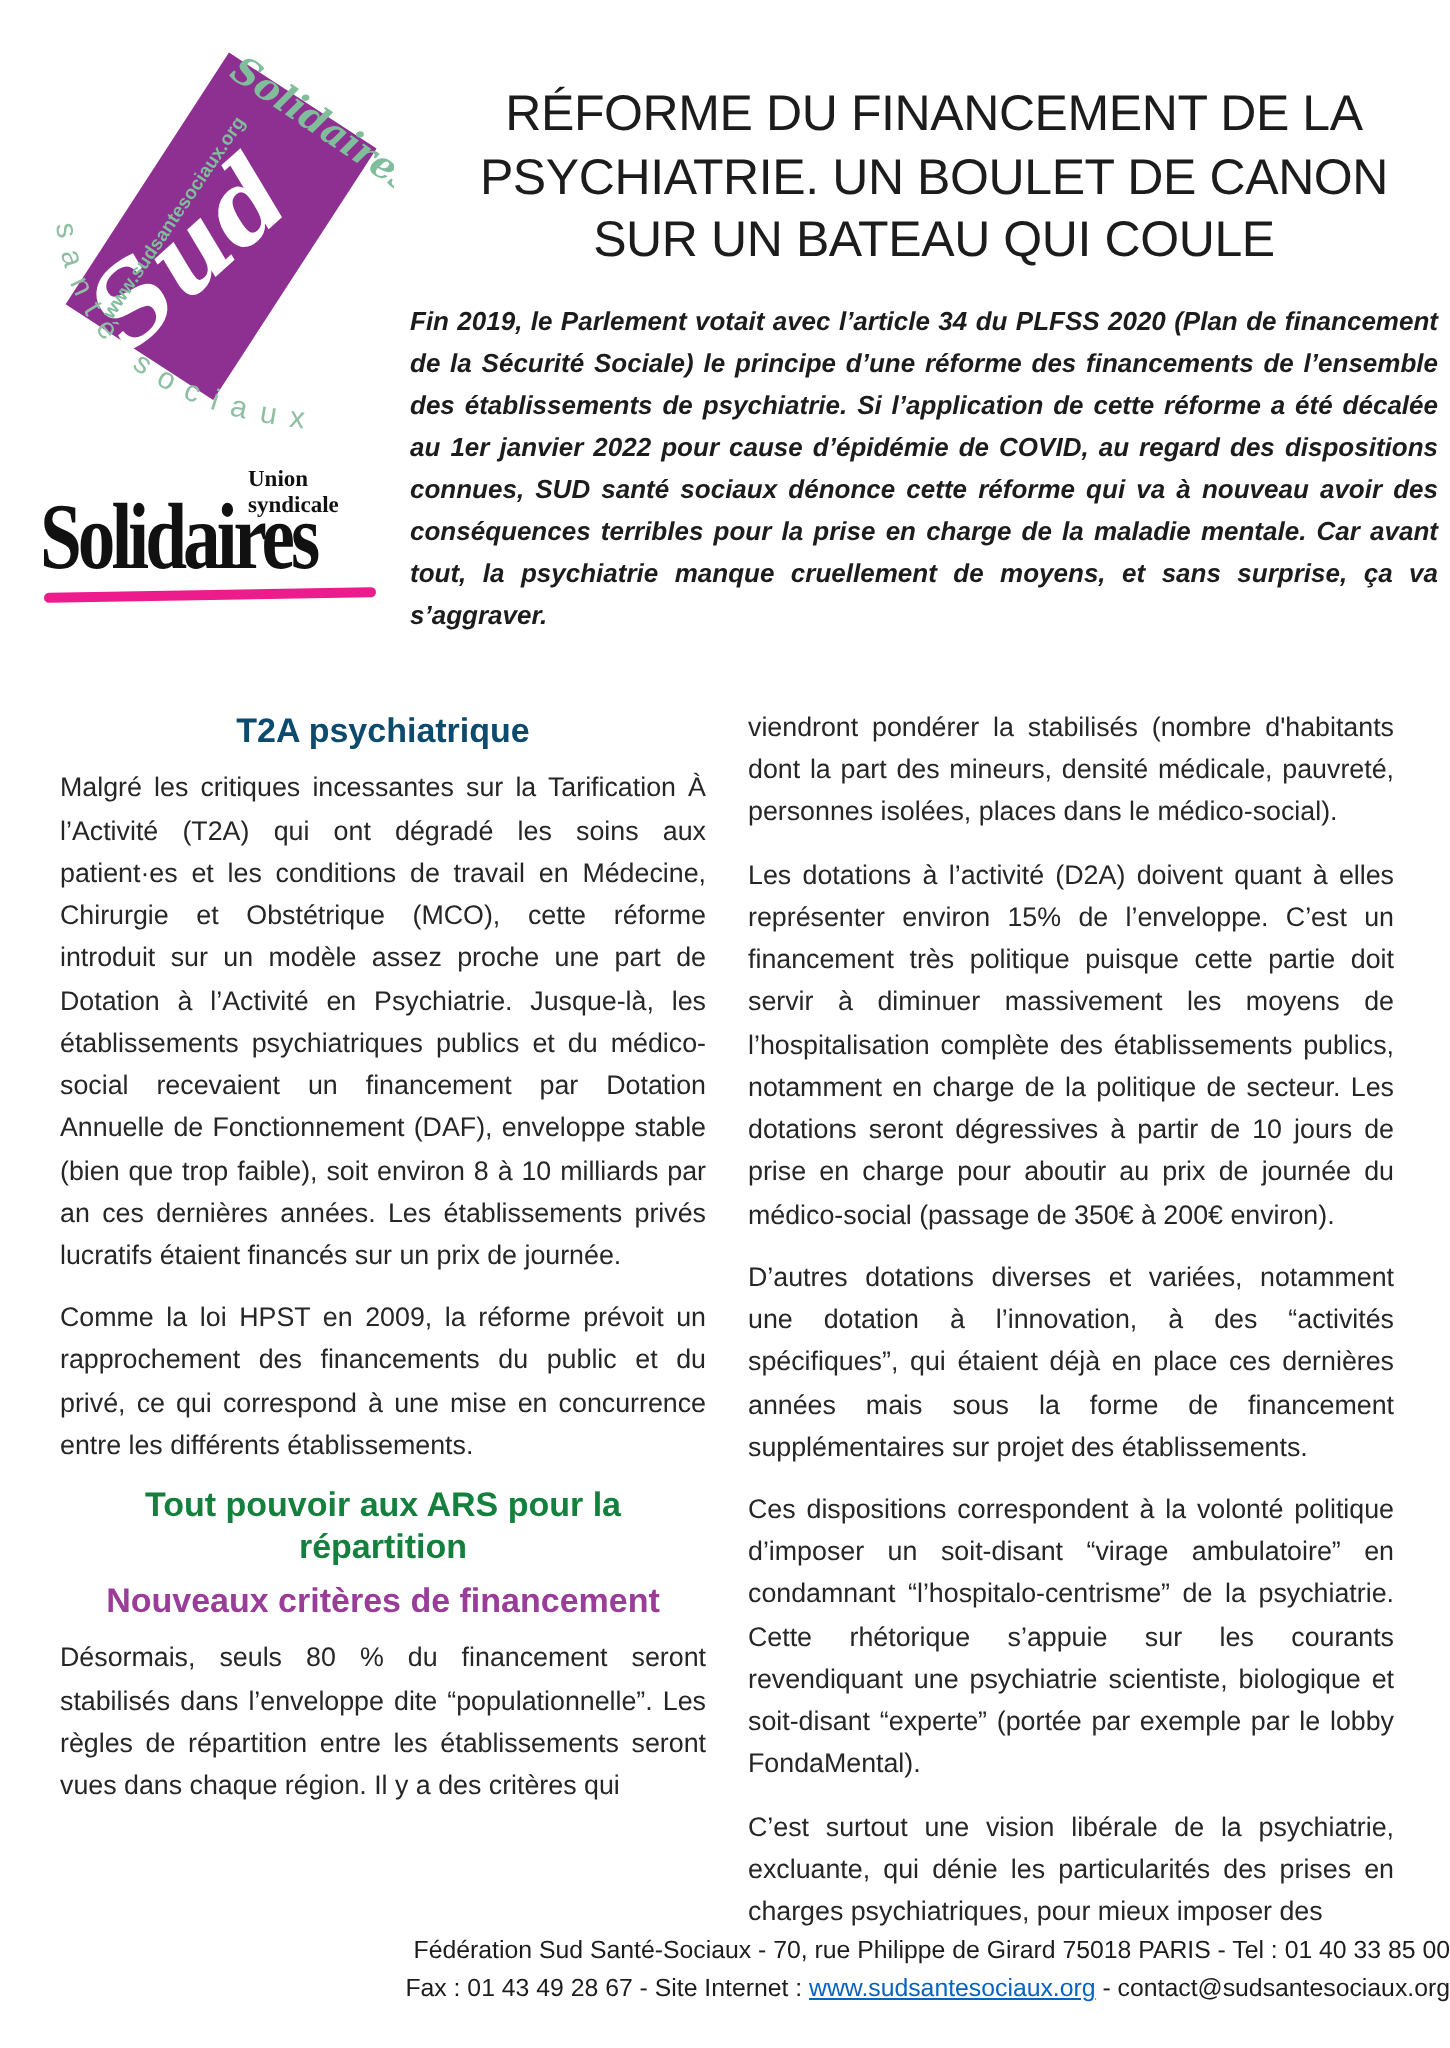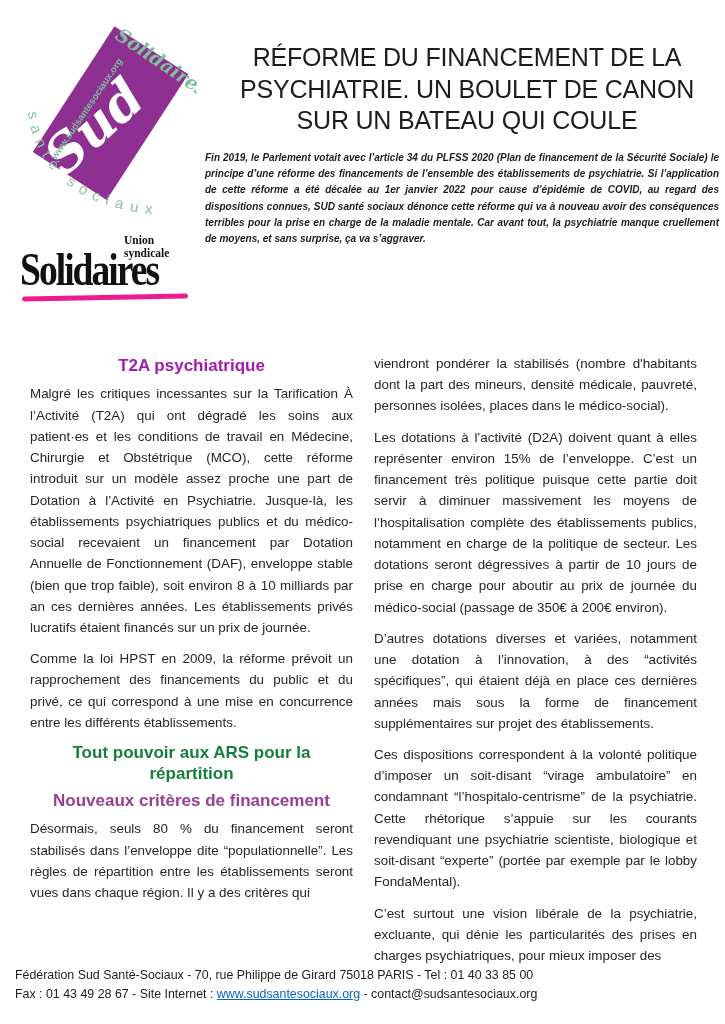--- a/index.html
+++ b/index.html
@@ -32,40 +32,40 @@
   
   .doc-title {
     position:absolute; top:42px; left:213px; width:508px; text-align:center;
     font-weight:normal; font-size:25px; line-height:1.26; color:#1c1c1c;
     letter-spacing:-0.2px;
   }
 
   
   .intro {
     position:absolute; top:150px; left:205px; width:514px;
-    font-weight:bold; font-style:italic; font-size:10px; line-height:1.62;
+    font-weight:bold; font-style:italic; font-size:13px; line-height:1.62;
     text-align:justify; color:#1c1c1c;
   }
 
   
   .columns {
     position:absolute; top:353px; left:30px; width:667px;
     display:flex; gap:21px;
   }
   .col { width:323px; font-size:13.4px; line-height:1.585; text-align:justify; color:#262626; }
   .col p { margin-bottom:10px; }
   h2.section-heading {
     text-align:center; font-size:17px; font-weight:bold;
     margin:3px 0 7px 0; line-height:1.2;
   }
 
   
   .footer {
-    position:absolute; top:966px; left:0; width:725px; text-align:left;
-    font-size:12.4px; line-height:1.55; color:#1c1c1c;padding-left:15px;
+    position:absolute; top:966px; left:0; width:725px; text-align:right;
+    font-size:12.4px; line-height:1.55; color:#1c1c1c;
   }
   .footer a { text-decoration:underline; }
 </style>
 </head>
 <body>
 
 <div class="sud-logo">
   <svg viewBox="0 0 175 220" width="175" height="220">
     <g transform="rotate(33 88 102)">
       <rect x="44" y="26" width="88" height="150" fill="#8e2f92"></rect>
@@ -93,21 +93,21 @@
   <span style="display:block">RÉFORME DU FINANCEMENT DE LA</span>
   <span style="display:block">PSYCHIATRIE. UN BOULET DE CANON</span>
   <span style="display:block">SUR UN BATEAU QUI COULE</span>
 </div>
 
 <div class="intro">Fin 2019, le Parlement votait avec l’article 34 du PLFSS 2020 (Plan de financement de la Sécurité Sociale) le principe d’une réforme des financements de l’ensemble des établissements de psychiatrie. Si l’application de cette réforme a été décalée au 1er janvier 2022 pour cause d’épidémie de COVID, au regard des dispositions connues, SUD santé sociaux dénonce cette réforme qui va à nouveau avoir des conséquences terribles pour la prise en charge de la maladie mentale. Car avant tout, la psychiatrie manque cruellement de moyens, et sans surprise, ça va s’aggraver.</div>
 
 <div class="columns">
 
   <div class="col">
-    <h2 class="section-heading" style="color: #a21caf;">T2A psychiatrique</h2>
+    <h2 class="section-heading" style="color: #0c4a6e;">T2A psychiatrique</h2>
     <p>Malgré les critiques incessantes sur la Tarification À l’Activité (T2A) qui ont dégradé les soins aux patient·es et les conditions de travail en Médecine, Chirurgie et Obstétrique (MCO), cette réforme introduit sur un modèle assez proche une part de Dotation à l’Activité en Psychiatrie. Jusque-là, les établissements psychiatriques publics et du médico-social recevaient un financement par Dotation Annuelle de Fonctionnement (DAF), enveloppe stable (bien que trop faible), soit environ 8 à 10 milliards par an ces dernières années. Les établissements privés lucratifs étaient financés sur un prix de journée.</p>
     <p>Comme la loi HPST en 2009, la réforme prévoit un rapprochement des financements du public et du privé, ce qui correspond à une mise en concurrence entre les différents établissements.</p>
 
     <h2 class="section-heading" style="color: #15803d;">Tout pouvoir aux ARS pour la répartition</h2>
 
     <h2 class="section-heading" style="color: rgb(153, 61, 152);">Nouveaux critères de financement</h2>
     <p>Désormais, seuls 80 % du financement seront stabilisés dans l’enveloppe dite “populationnelle”. Les règles de répartition entre les établissements seront vues dans chaque région. Il y a des critères qui</p>
   </div>
 
   <div class="col">

